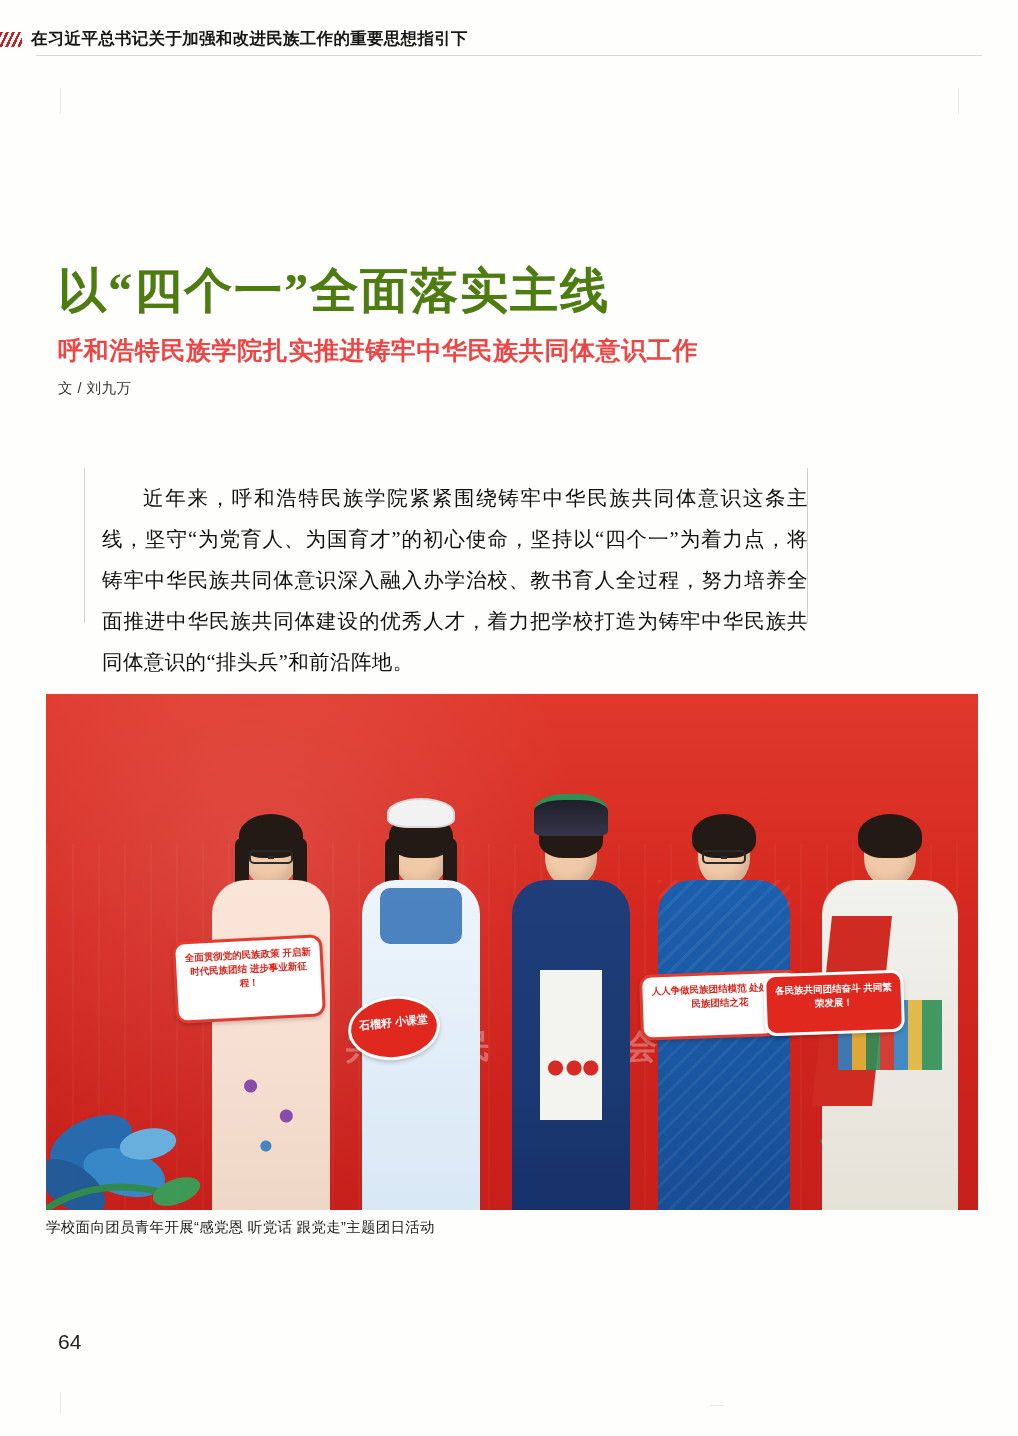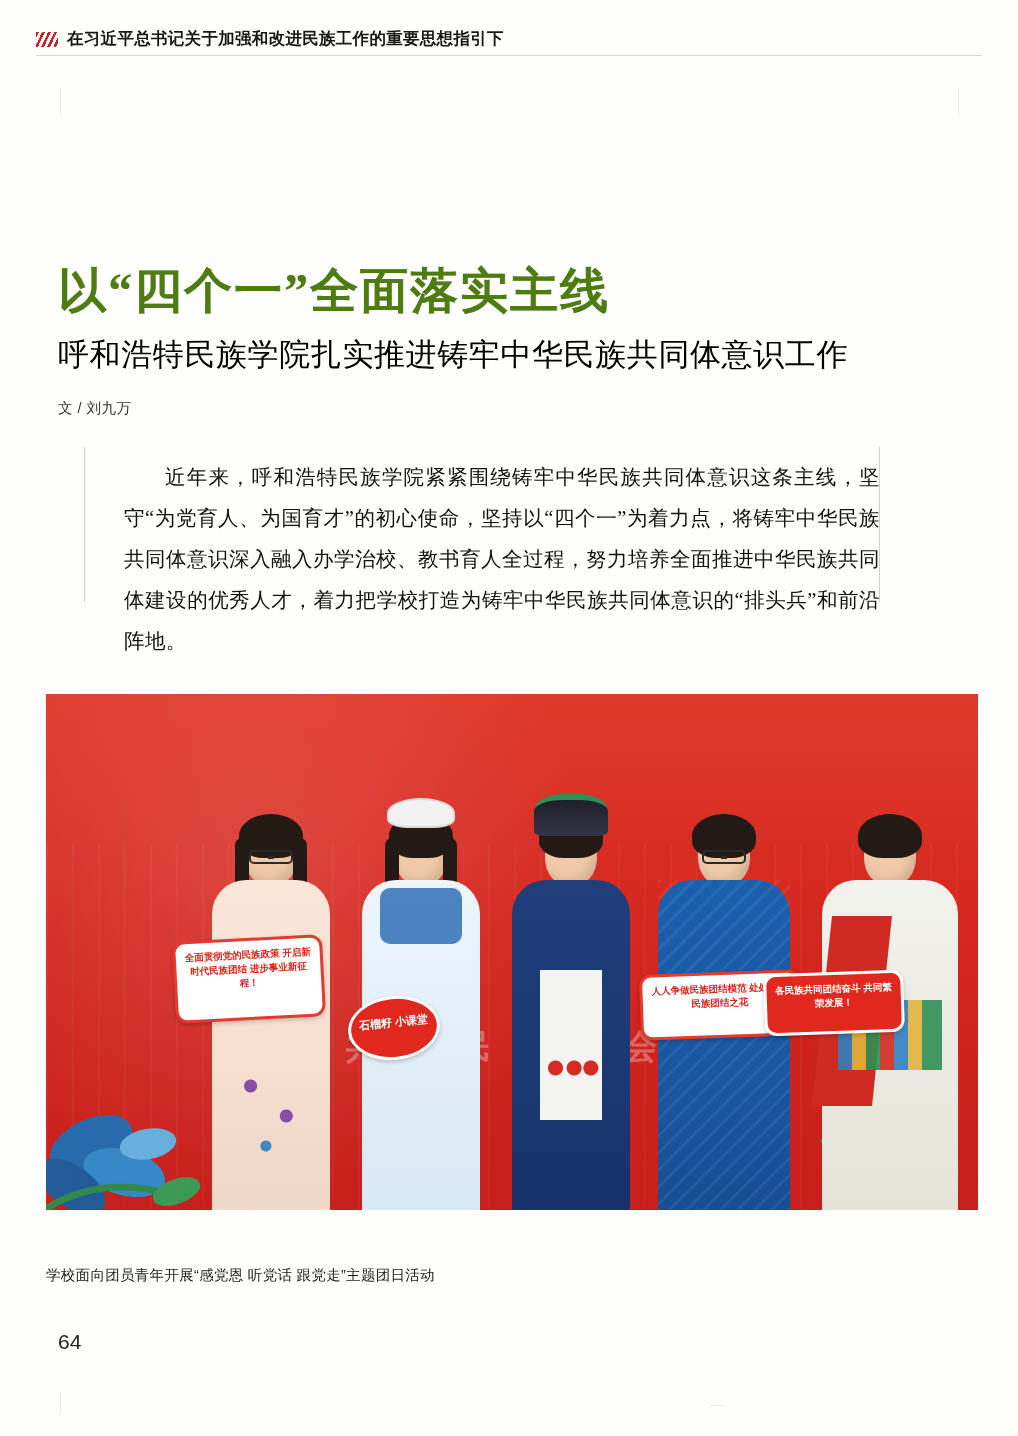--- a/index.html
+++ b/index.html
@@ -24,21 +24,20 @@
 
   
   .header {
     position: absolute;
     top: 22px;
     left: 0;
     width: 1018px;
     height: 34px;
     display: flex;
     align-items: center;
-    padding-left: 36px;
     box-sizing: border-box;
   }
   .header-mark {
     width: 22px;
     height: 15px;
     margin-right: 9px;
     background: repeating-linear-gradient(
       115deg,
       #c62127 0px, #c62127 2.5px,
       transparent 2.5px, transparent 5.5px
@@ -84,42 +83,42 @@
     font-weight: bold;
     font-size: 48px;
     line-height: 1.2;
     letter-spacing: 2px;
     color: #4d7c0f;
     margin: 0;
     text-shadow: 0.5px 0 0 rgba(0,0,0,0.35);
   }
   .sub-title {
     font-family: "Liberation Sans", "DejaVu Sans", sans-serif;
-    font-weight: normal;
-    font-size: 31px;
+    font-weight: bold;
+    font-size: 25px;
     line-height: 1.35;
     letter-spacing: 0.6px;
-    color: #000000;
+    color: #ef4444;
     margin: 14px 0 0 0;
   }
   .byline {
     font-family: "Liberation Sans", "DejaVu Sans", sans-serif;
     font-size: 14.5px;
     color: #333;
-    margin-top: 24px;
+    margin-top: 12px;
     letter-spacing: 0.5px;
   }
 
   
   .lead-wrap {
     position: absolute;
     left: 84px;
-    top: 447px;
-    width: 796px;
-    padding: 10px 0 12px 40px;
+    top: 468px;
+    width: 724px;
+    padding: 10px 0 12px 18px;
     box-sizing: border-box;
   }
   .lead-rule-left {
     position: absolute;
     left: 0;
     top: 0;
     width: 1px;
     height: 155px;
     background: #cfcfcf;
   }
@@ -279,21 +278,21 @@
   }
   .sign.red {
     background: #e0281f;
     border-color: #fff;
     color: #fff;
   }
 
   .caption {
     position: absolute;
     left: 46px;
-    top: 1266px;
+    top: 1218px;
     width: 900px;
     font-family: "Liberation Sans", "DejaVu Sans", sans-serif;
     font-size: 14.5px;
     color: #1a1a1a;
     letter-spacing: .3px;
   }
 
   .page-number {
     position: absolute;
     left: 58px;

